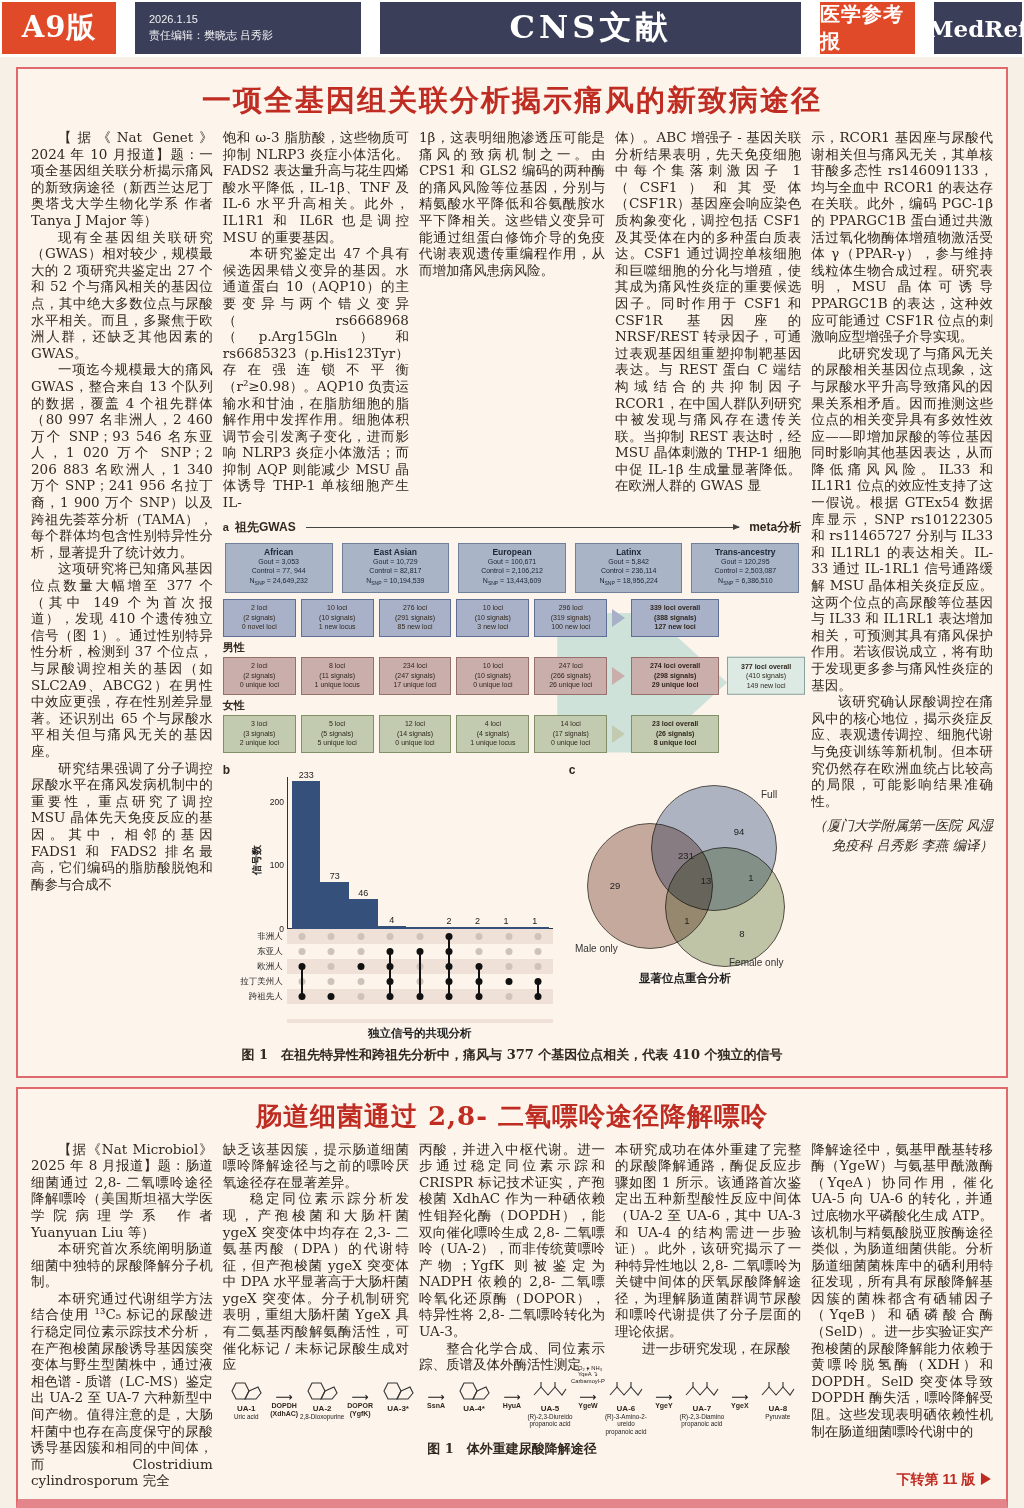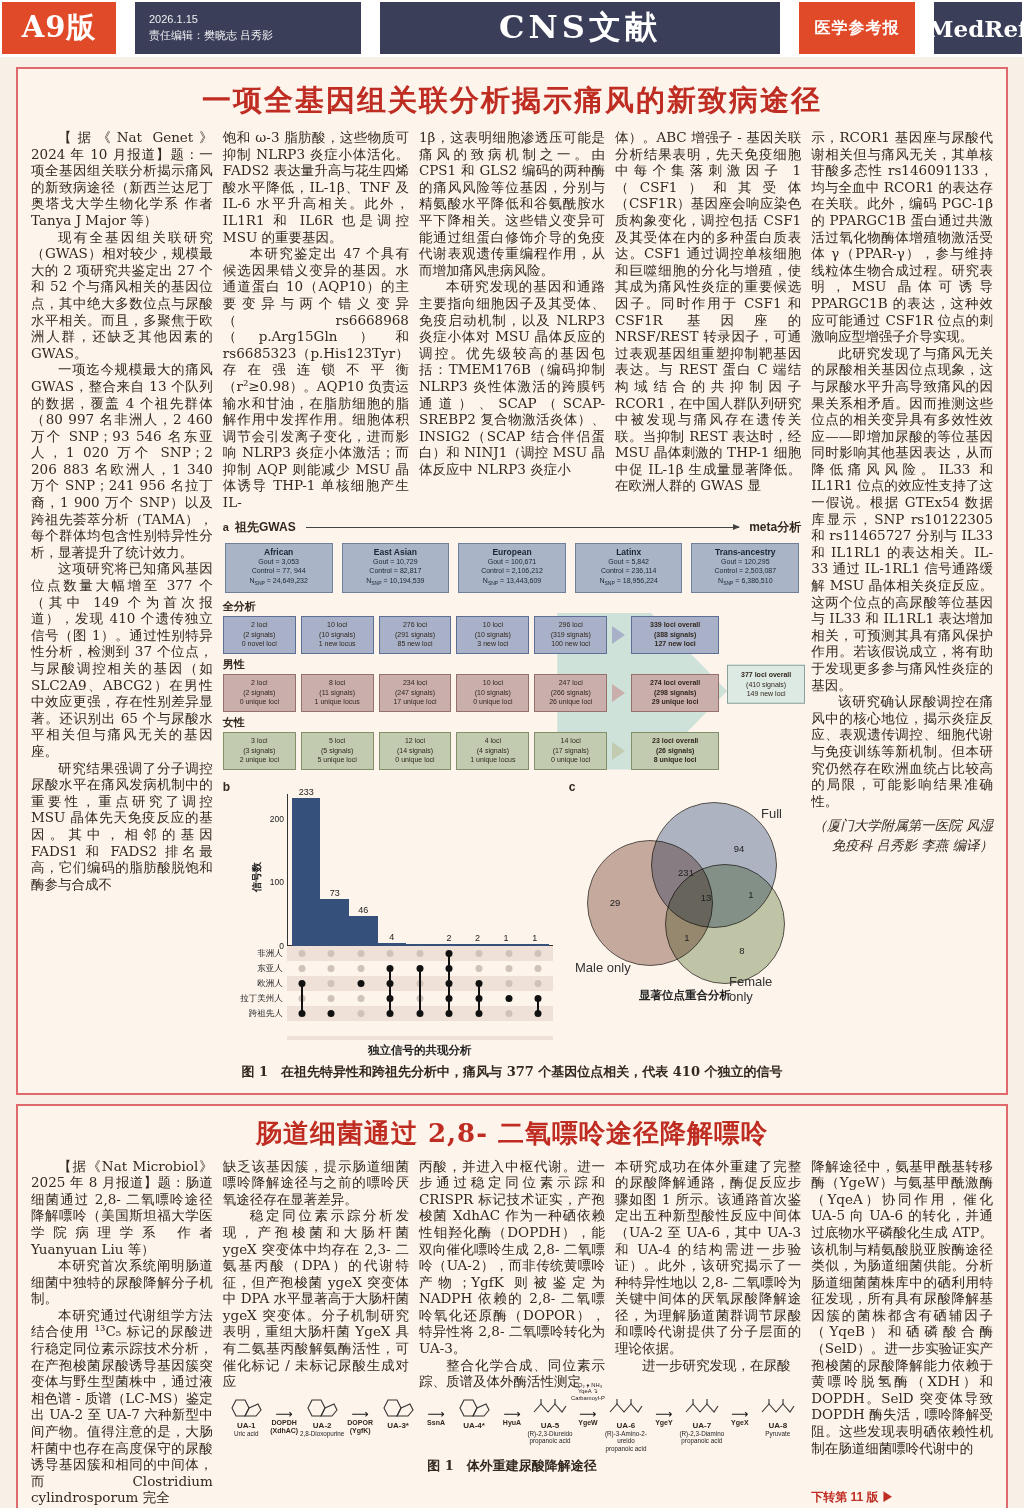--- a/index.html
+++ b/index.html
@@ -13,37 +13,37 @@
   
   .hdr { display:flex; gap:19px; height:57px; background:#fff; padding:2px 2px 3px 2px; }
   .seg { display:flex; align-items:center; justify-content:center; }
   .seg.orange { background:#e04a28; color:#fff; }
   .seg.navy   { background:#3a3e58; color:#fff; }
   .seg-page { width:114px; font-size:29px; font-weight:bold; letter-spacing:1px; }
   .seg-meta { width:226px; flex-direction:column; align-items:flex-start; justify-content:center; padding-left:14px; font-family:"Liberation Sans",sans-serif; }
   .seg-meta .d { font-size:11px; opacity:.92; }
   .seg-meta .e { font-size:11px; margin-top:3px; opacity:.92; }
   .seg-center { flex:1; font-size:32px; font-weight:bold; letter-spacing:4px; }
-  .seg-brandcn { width:116px; font-size:16px; font-weight:bold; letter-spacing:1px; }
+  .seg-brandcn { width:95px; font-size:20px; font-weight:bold; letter-spacing:1px; }
   .seg-branden { width:88px; font-size:23px; font-weight:bold; font-family:"DejaVu Serif",serif; }
   
   .article { margin:10px 16px 0 16px; border:2px solid #df696c; background:#fdf4ec; padding:8px 13px 10px 13px; }
   .article.second { border-bottom:10px solid #e4858b; margin-top:9px; }
   h1.atitle { text-align:center; color:#bf2c22; font-weight:bold; }
   .article.first h1.atitle { font-size:29px; letter-spacing:2px; padding:4px 0 8px 0; }
   .article.second h1.atitle { font-size:26px; letter-spacing:1px; padding:2px 0 7px 0; }
   .cols { display:flex; gap:10px; align-items:stretch; }
   .col { flex:1; min-width:0; display:flex; flex-direction:column; }
   .mid { flex:3.18; min-width:0; display:flex; flex-direction:column; }
   .cols3 { display:flex; gap:10px; }
   .cols3 .col { flex:1; }
   p.para { font-size:13.5px; line-height:16.6px; text-align:justify; text-indent:2em; }
   p.para.noindent { text-indent:0; }
   .credit { margin-top:6px; text-align:right; font-size:13.5px; line-height:20px; font-style:italic; }
-  .continue { margin-top:auto; text-align:left; color:#bf2c22; font-weight:bold; font-size:12px; font-family:"Liberation Sans",sans-serif; padding-top:4px; }
+  .continue { margin-top:auto; text-align:right; color:#bf2c22; font-weight:bold; font-size:14px; font-family:"Liberation Sans",sans-serif; padding-top:4px; }
   .figcap { text-align:center; font-weight:bold; font-size:13px; padding:5px 0 2px 0; }
   
   .fig1 { margin-top:8px; font-family:"Liberation Sans",sans-serif; }
   .pa-head { display:flex; align-items:center; gap:6px; font-size:11px; font-weight:bold; }
   .pa-head .lab { font-size:12px; }
   .pa-head .arrowline { flex:1; height:0; border-top:1.3px solid #444; position:relative; margin:0 4px; }
   .pa-head .arrowline:after { content:""; position:absolute; right:-1px; top:-4px; border-left:7px solid #444; border-top:3.5px solid transparent; border-bottom:3.5px solid transparent; }
   .cohorts { display:grid; grid-template-columns:repeat(5,1fr); gap:9px; margin:7px 2px 6px 2px; }
   .cohort { background:#a9b4c6; border:1px solid #71809a; padding:3px 2px; text-align:center; color:#1d2433; }
   .cohort .nm { font-size:8.5px; font-weight:bold; }
@@ -77,21 +77,21 @@
   .mcols { display:flex; gap:8px; padding:0 4px; height:100%; }
   .mcol { flex:1; position:relative; }
   .dot { position:absolute; left:50%; transform:translateX(-50%); width:7px; height:7px; border-radius:50%; }
   .dot.on { background:#111; } .dot.off { background:#cfc2b8; }
   .mline { position:absolute; left:50%; transform:translateX(-50%); width:2px; background:#111; }
   .xname { margin-left:64px; width:266px; text-align:center; font-size:11.5px; font-weight:bold; margin-top:3px; color:#222; }
   .pc { flex:1; position:relative; }
   .venn { position:relative; width:212px; height:182px; margin:8px auto 0 auto; }
   .vc { position:absolute; border-radius:50%; border:1px solid #56544e; mix-blend-mode:multiply; }
   .vnum { position:absolute; font-size:9.5px; color:#222; transform:translate(-50%,-50%); }
-  .vlab { position:absolute; font-size:13px; color:#333; }
+  .vlab { position:absolute; font-size:10px; color:#333; }
   .vtitle { text-align:center; font-size:11.5px; font-weight:bold; margin-top:4px; color:#222; }
   
   .fig2 { margin-top:6px; font-family:"Liberation Sans",sans-serif; display:flex; align-items:flex-start; justify-content:center; }
   .cmp { width:48px; text-align:center; }
   .cmp svg { display:block; margin:0 auto; }
   .cmp .cid { font-size:8px; font-weight:bold; margin-top:1px; }
   .cmp .cnm { font-size:6.3px; line-height:7.5px; color:#222; }
   .arr { width:30px; text-align:center; position:relative; padding-top:14px; }
   .arr .sh { font-size:12px; line-height:8px; color:#111; }
   .arr .en { font-size:7px; font-weight:bold; line-height:8px; margin-top:1px; }
@@ -122,21 +122,20 @@
         <p class="para">研究结果强调了分子调控尿酸水平在痛风发病机制中的重要性，重点研究了调控 MSU 晶体先天免疫反应的基因。其中，相邻的基因 FADS1 和 FADS2 排名最高，它们编码的脂肪酸脱饱和酶参与合成不</p>
       </div>
     <div class="mid">
       <div class="cols3">
         <div class="col">
             <p class="para noindent">饱和 ω-3 脂肪酸，这些物质可抑制 NLRP3 炎症小体活化。FADS2 表达量升高与花生四烯酸水平降低，IL-1β、TNF 及 IL-6 水平升高相关。此外，IL1R1 和 IL6R 也是调控 MSU 的重要基因。</p>
             <p class="para">本研究鉴定出 47 个具有候选因果错义变异的基因。水通道蛋白 10（AQP10）的主要变异与两个错义变异（rs6668968（p.Arg15Gln）和 rs6685323（p.His123Tyr）存在强连锁不平衡（r²≥0.98）。AQP10 负责运输水和甘油，在脂肪细胞的脂解作用中发挥作用。细胞体积调节会引发离子变化，进而影响 NLRP3 炎症小体激活；而抑制 AQP 则能减少 MSU 晶体诱导 THP-1 单核细胞产生 IL-</p>
           </div>
         <div class="col">
             <p class="para noindent">1β，这表明细胞渗透压可能是痛风的致病机制之一。由 CPS1 和 GLS2 编码的两种酶的痛风风险等位基因，分别与精氨酸水平降低和谷氨酰胺水平下降相关。这些错义变异可能通过组蛋白修饰介导的免疫代谢表观遗传重编程作用，从而增加痛风患病风险。</p>
-            <p class="para">本研究发现的基因和通路主要指向细胞因子及其受体、免疫启动机制，以及 NLRP3 炎症小体对 MSU 晶体反应的调控。优先级较高的基因包括：TMEM176B（编码抑制 NLRP3 炎性体激活的跨膜钙通道）、SCAP（SCAP-SREBP2 复合物激活炎体）、INSIG2（SCAP 结合伴侣蛋白）和 NINJ1（调控 MSU 晶体反应中 NLRP3 炎症小</p>
           </div>
         <div class="col">
             <p class="para noindent">体）。ABC 增强子 - 基因关联分析结果表明，先天免疫细胞中每个集落刺激因子 1（CSF1）和其受体（CSF1R）基因座会响应染色质构象变化，调控包括 CSF1 及其受体在内的多种蛋白质表达。CSF1 通过调控单核细胞和巨噬细胞的分化与增殖，使其成为痛风性炎症的重要候选因子。同时作用于 CSF1 和 CSF1R 基因座的 NRSF/REST 转录因子，可通过表观基因组重塑抑制靶基因表达。与 REST 蛋白 C 端结构域结合的共抑制因子 RCOR1，在中国人群队列研究中被发现与痛风存在遗传关联。当抑制 REST 表达时，经 MSU 晶体刺激的 THP-1 细胞中促 IL-1β 生成量显著降低。在欧洲人群的 GWAS 显</p>
           </div>
       </div>
       <div class="fig1">
         <div id="panelA">
             <div class="pa-head">
               <span><b>a</b></span>
               <span class="lab">祖先GWAS</span>
@@ -170,21 +169,20 @@
               </div>
               <div class="cohort">
                 <div class="nm">Trans-ancestry</div>
                 <div class="ln">Gout = 120,295</div>
                 <div class="ln">Control = 2,503,087</div>
                 <div class="ln">N<sub style="font-size:5px">SNP</sub> = 6,386,510</div>
               </div>
             </div>
             <div class="pa-rows">
               <div class="mintband"></div>
-              <div class="rowlab">全分析</div>
               <div class="rowgrid">
                 <div class="cell" style="background: rgb(168, 177, 199); border-color: rgb(95, 110, 148);">2 loci<br>(2 signals)<br>0 novel loci</div>
                 <div class="cell" style="background: rgb(168, 177, 199); border-color: rgb(95, 110, 148);">10 loci<br>(10 signals)<br>1 new locus</div>
                 <div class="cell" style="background: rgb(168, 177, 199); border-color: rgb(95, 110, 148);">276 loci<br>(291 signals)<br>85 new loci</div>
                 <div class="cell" style="background: rgb(168, 177, 199); border-color: rgb(95, 110, 148);">10 loci<br>(10 signals)<br>3 new loci</div>
                 <div class="cell" style="background: rgb(168, 177, 199); border-color: rgb(95, 110, 148);">296 loci<br>(319 signals)<br>100 new loci</div>
                 <div class="tri" style="border-left: 13px solid rgb(168, 177, 199);"></div>
                 <div class="cell" style="background: rgb(168, 177, 199); border-color: rgb(95, 110, 148); font-weight: bold;">339 loci overall<br>(388 signals)<br>127 new loci</div>
               </div>
               <div class="rowlab">男性</div>

